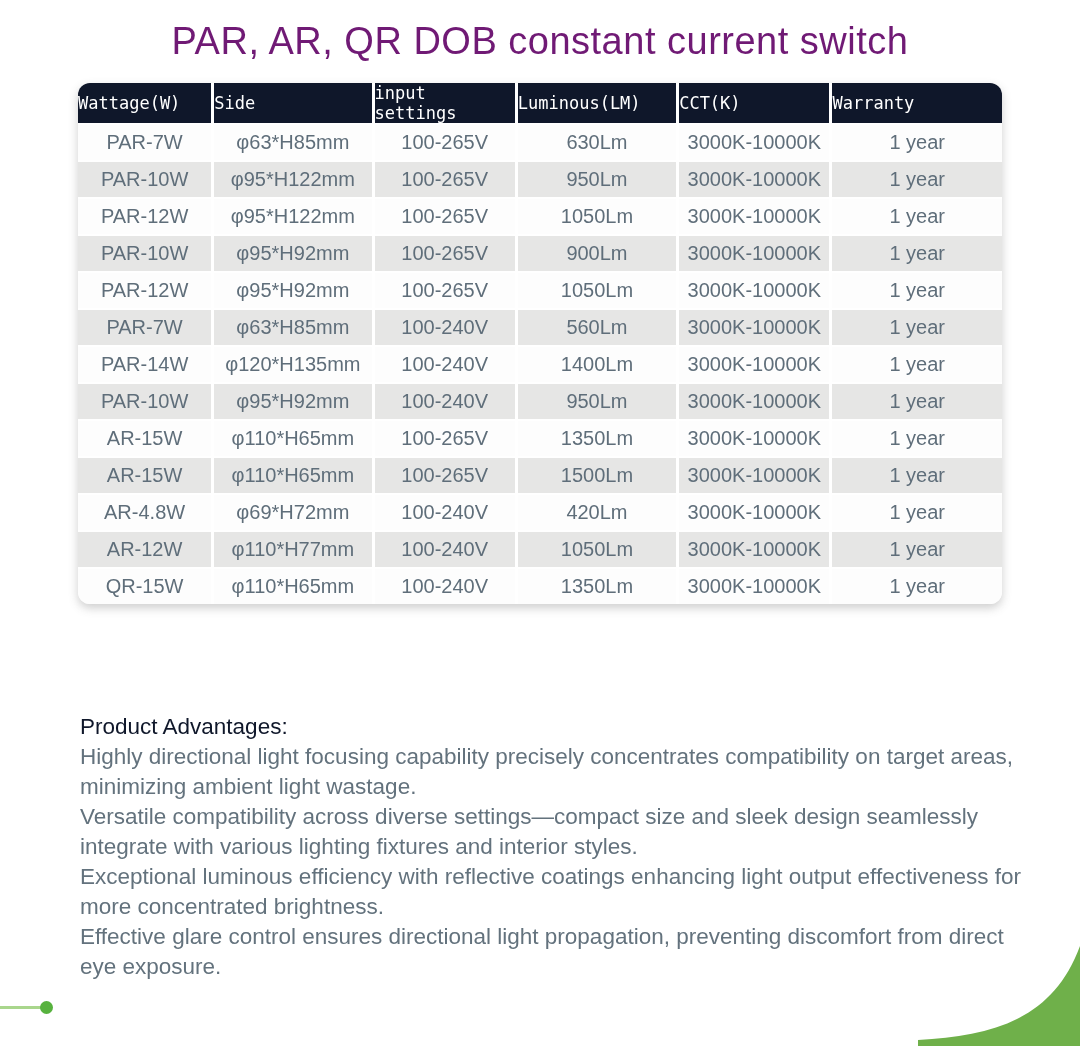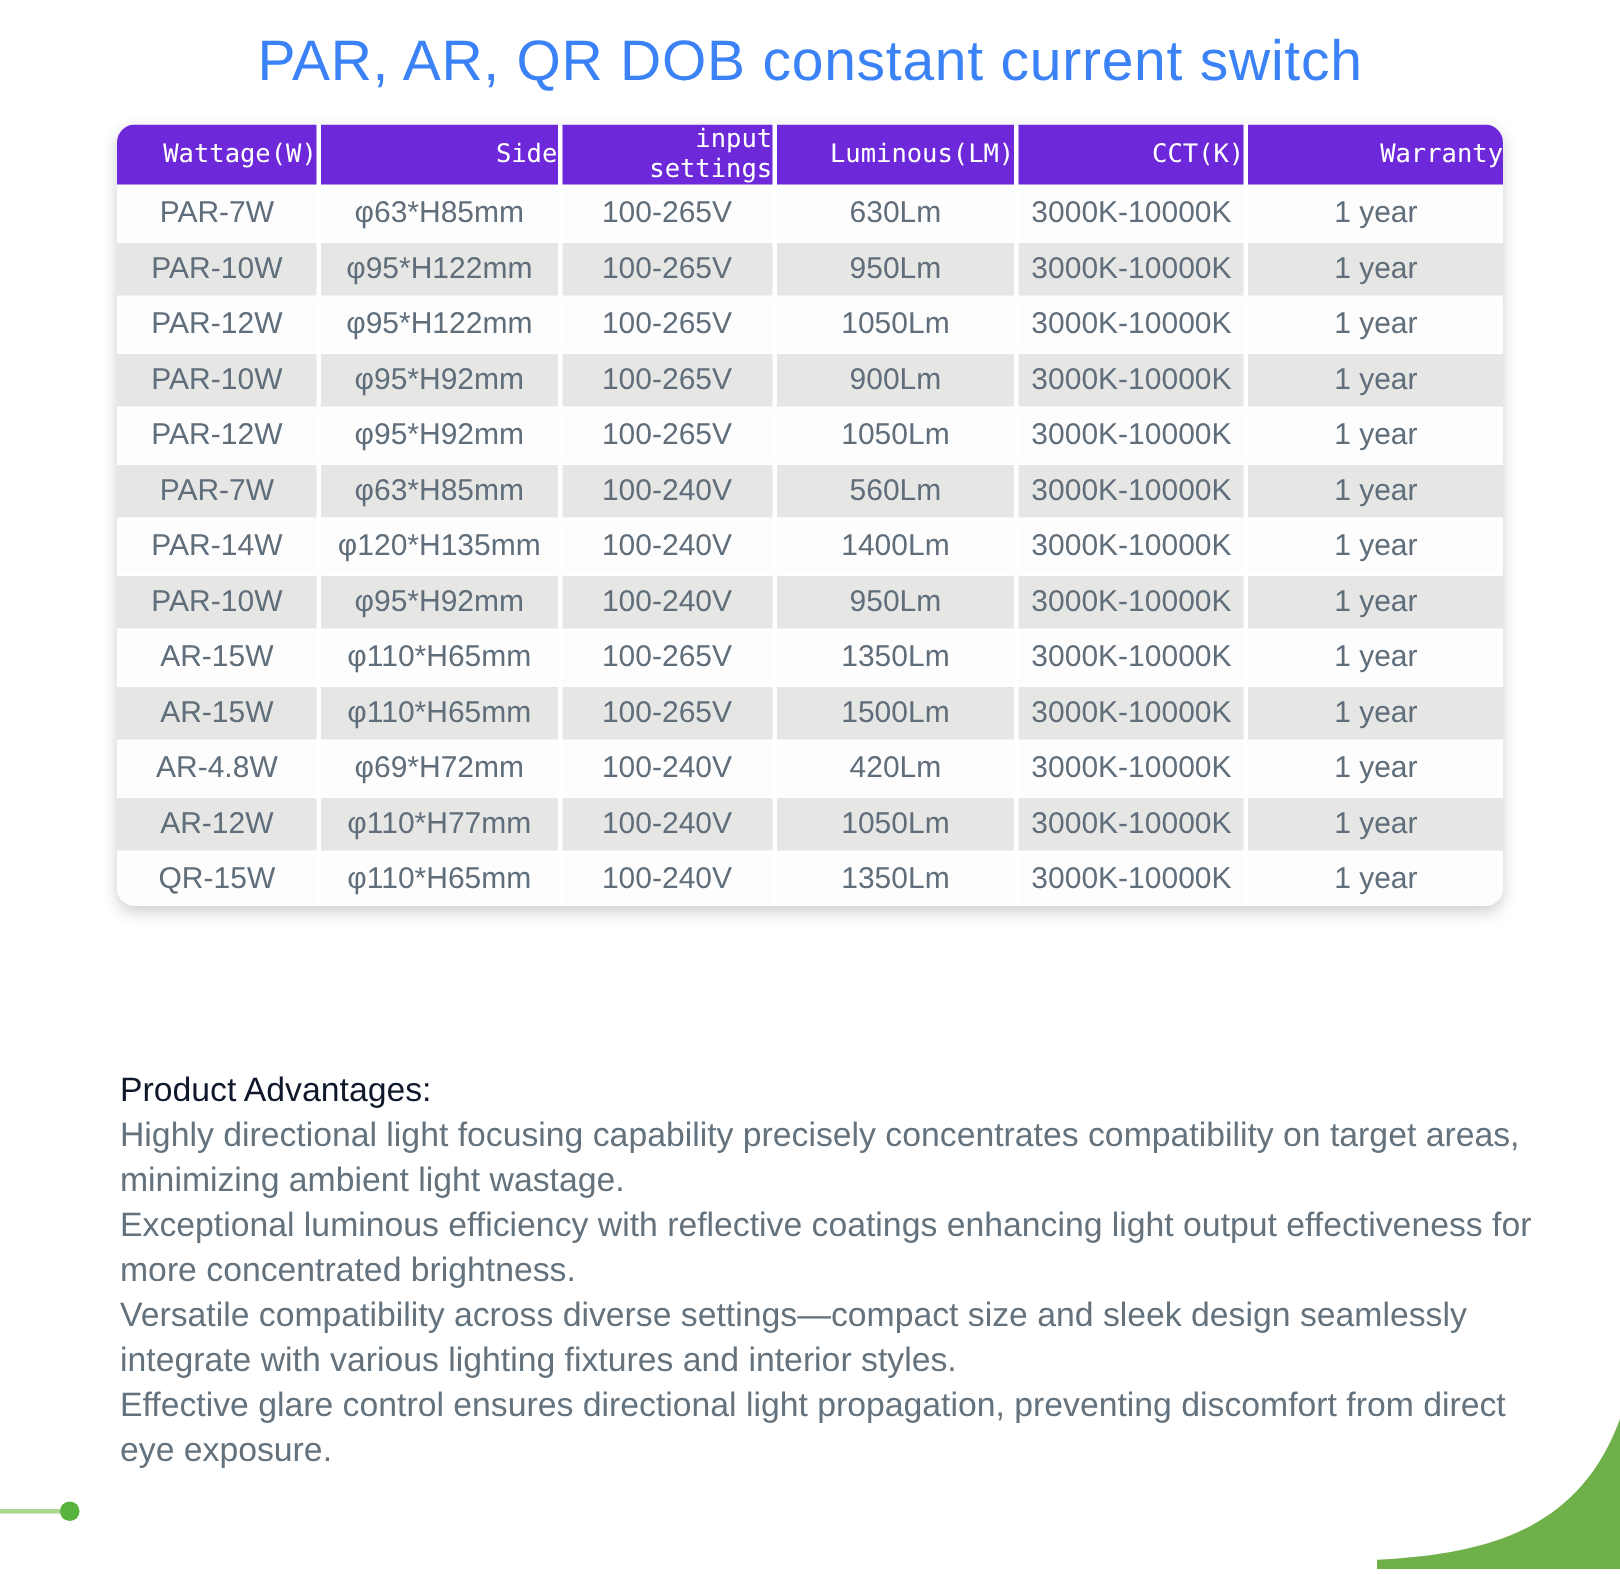--- a/index.html
+++ b/index.html
@@ -7,40 +7,40 @@
     position:relative;
     width:1080px; height:1049px;
     background:#ffffff;
     overflow:hidden;
     font-family:"Liberation Sans", sans-serif;
   }
   .title {
     position:absolute; top:20px; left:0; width:100%;
     margin:0; text-align:center;
     font-size:38px; font-weight:400; letter-spacing:0.5px;
-    color:#3b82f6;
+    color:#701a75;
   }
   .table-wrap {
     position:absolute; left:78px; top:83px; width:924px;
     border-radius:12px; overflow:hidden;
     box-shadow:0 4px 10px rgba(80,80,80,0.28);
     background:#ffffff;
   }
   table.spec {
     border-collapse:separate; border-spacing:3px 2px;
     table-layout:fixed;
     width:930px; margin:-2px -3px;
   }
   table.spec th {
     height:36px;
-    background:#6d28d9;
+    background:#0f172a;
     color:#ffffff;
     font-family:"DejaVu Sans Mono", monospace;
     font-size:17px; font-weight:500;
-    text-align:right; vertical-align:middle;
+    text-align:left; vertical-align:middle;
     padding:0;
   }
   table.spec td {
     height:35px;
     background:#fdfdfd;
     color:#5f6e7a;
     font-size:20px;
     text-align:center; vertical-align:middle;
     padding:0;
     white-space:nowrap; overflow:hidden;
@@ -203,22 +203,22 @@
             <td>1 year</td>
           </tr>
         </tbody>
     </table>
   </div>
 
   <div class="advantages">
     <div class="adv-heading">Product Advantages:</div>
     <div id="adv-list">
         <p>Highly directional light focusing capability precisely concentrates compatibility on target areas, minimizing ambient light wastage.</p>
+        <p>Versatile compatibility across diverse settings—compact size and sleek design seamlessly integrate with various lighting fixtures and interior styles.</p>
         <p>Exceptional luminous efficiency with reflective coatings enhancing light output effectiveness for more concentrated brightness.</p>
-        <p>Versatile compatibility across diverse settings—compact size and sleek design seamlessly integrate with various lighting fixtures and interior styles.</p>
         <p>Effective glare control ensures directional light propagation, preventing discomfort from direct eye exposure.</p>
       </div>
   </div>
 
   <div class="deco-line"></div>
   <div class="deco-dot"></div>
 
   <svg class="swoosh" viewBox="0 0 162 98" preserveAspectRatio="none" aria-hidden="true">
     <path d="M0,92 C 75,88 135,72 162,0 L162,98 L0,98 Z"></path>
   </svg>

